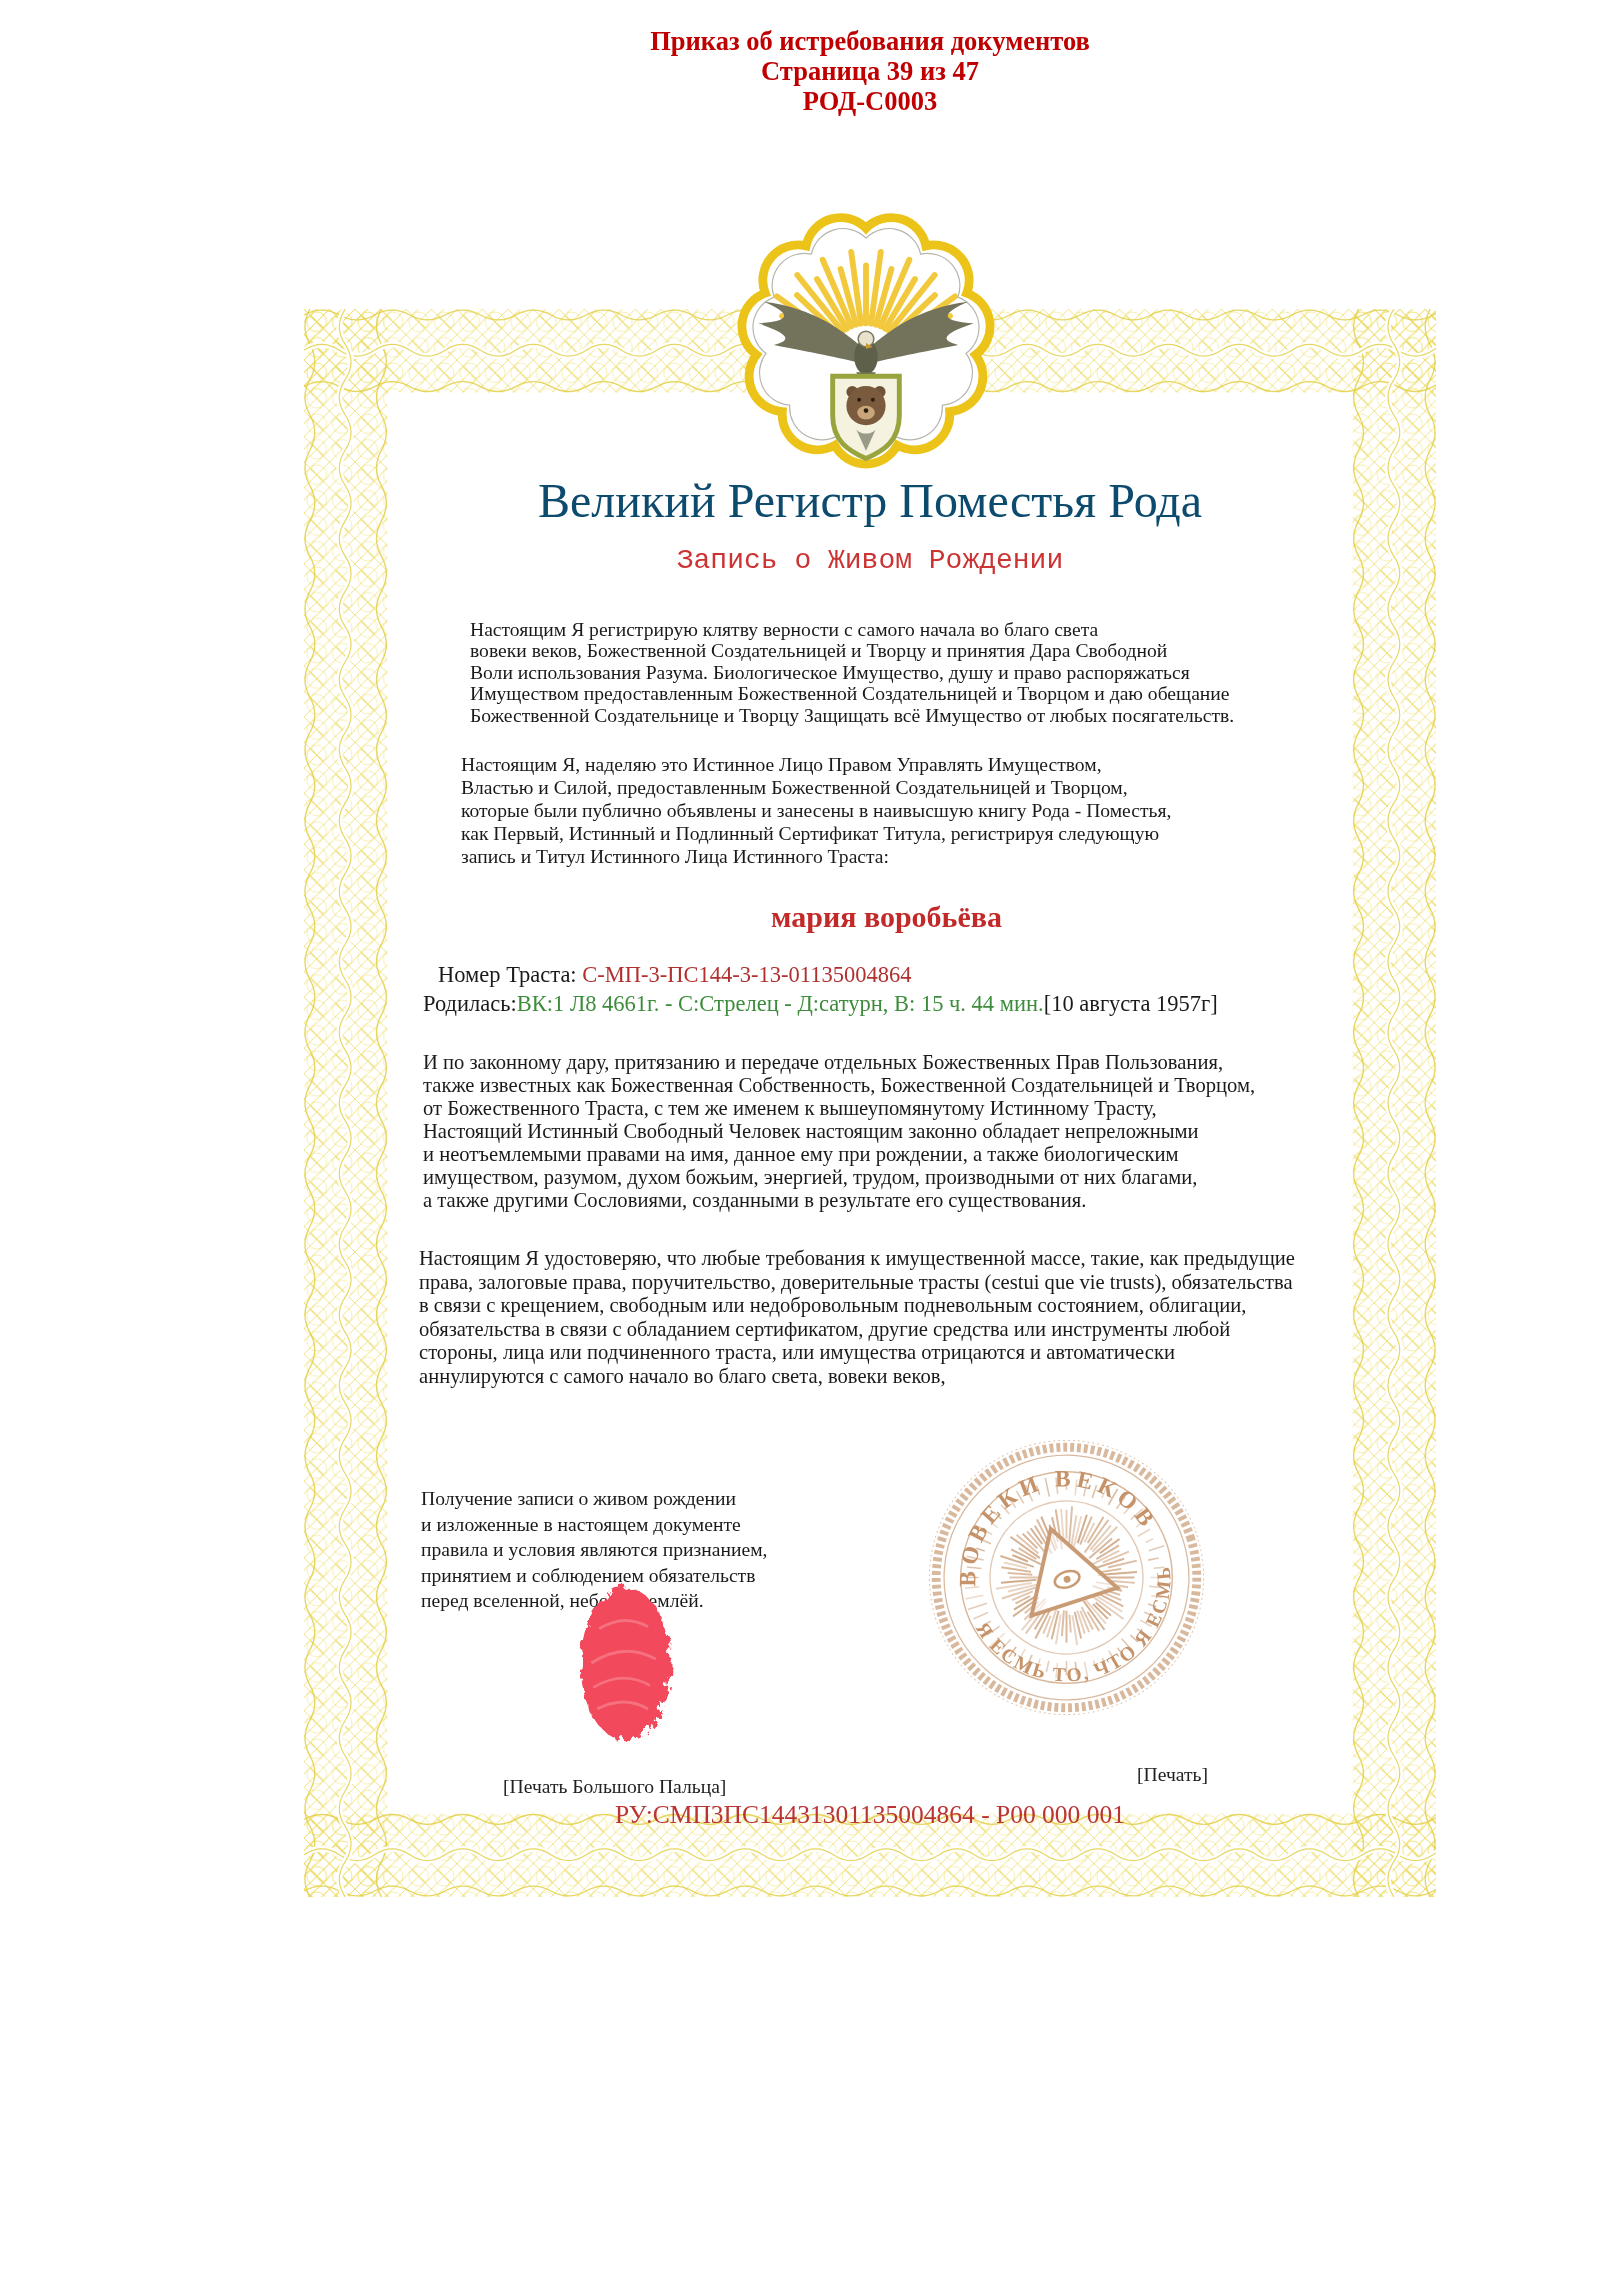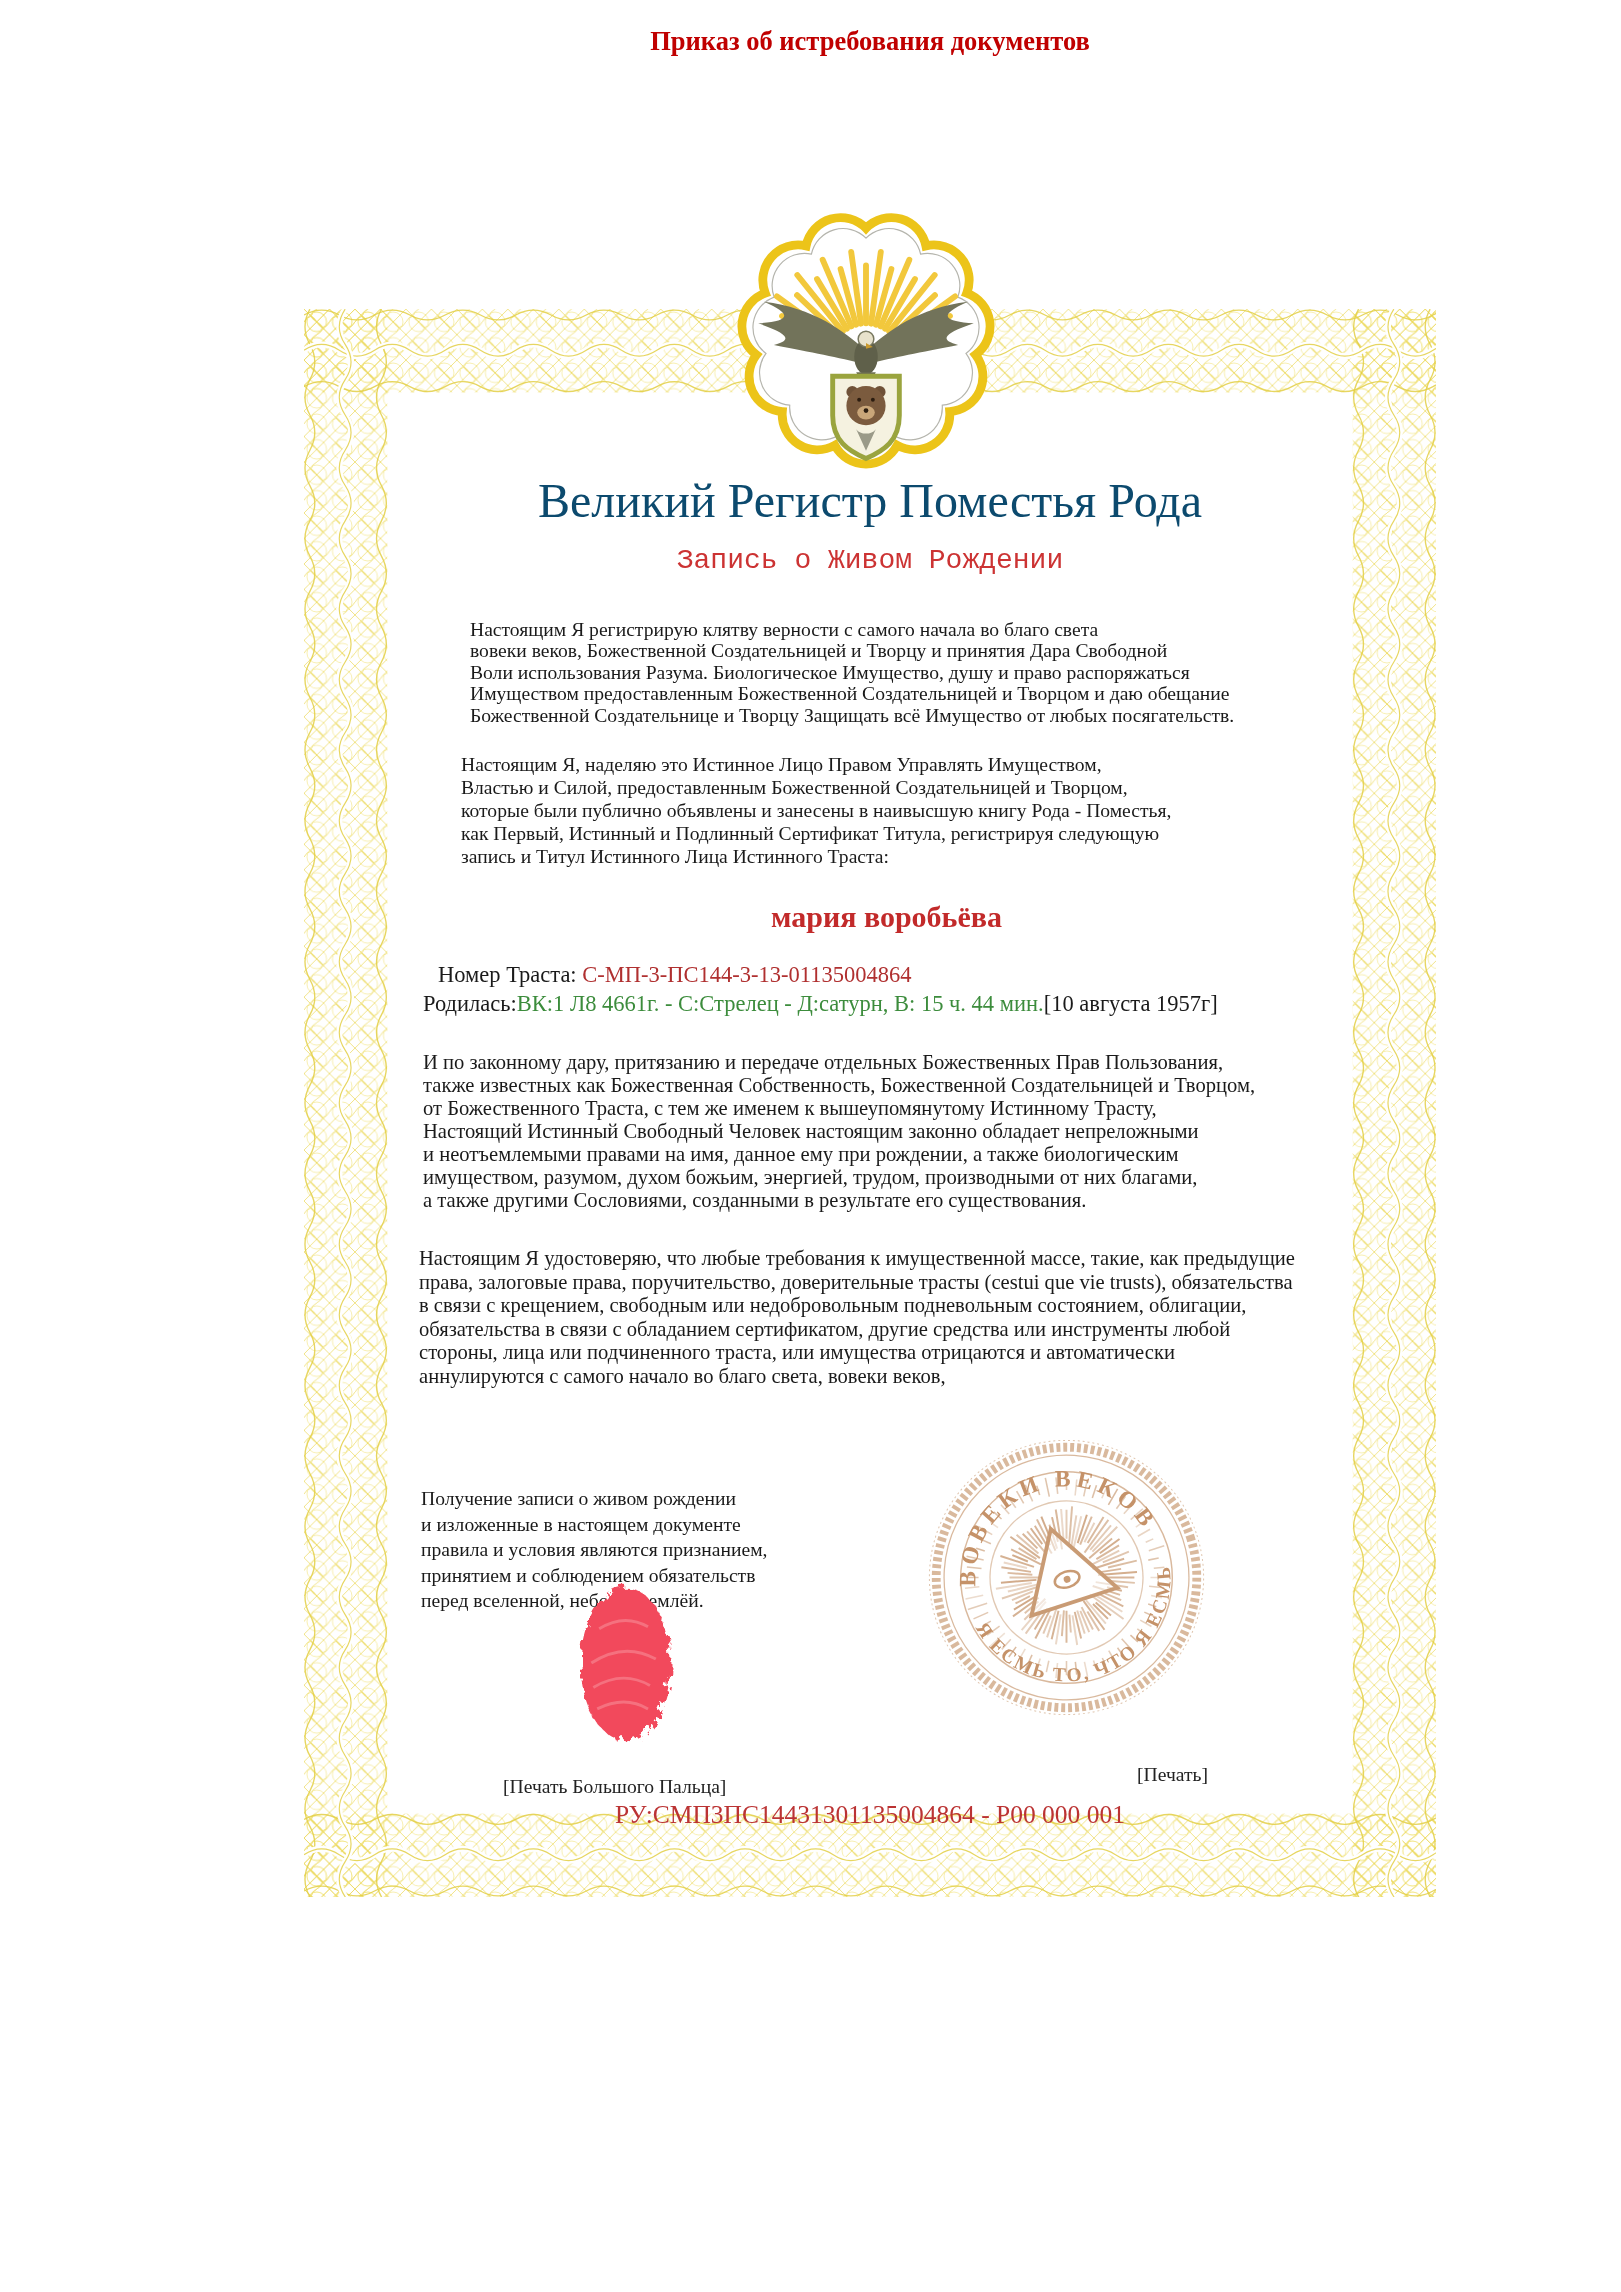--- a/index.html
+++ b/index.html
@@ -35,20 +35,22 @@
   #thumb-label{left:503px;top:1764px;font-size:19.6px;color:#222;margin-top:12px;}
   #seal-label{left:1137px;top:1764px;font-size:19.6px;color:#222;}
   #registry-line{left:304px;top:1800px;width:1132px;text-align:center;
                  font-size:25.5px;color:#bb3333;}
 </style>
 </head>
 <body>
 
 <div class="abs" id="doc-header">
   <div>Приказ об истребования документов</div>
+  <div>Страница 39 из 47</div>
+  <div>РОД-С0003</div>
 </div>
 
 <div class="abs" id="frame-wrap">
   <svg id="frame-decor" width="1132" height="1588" viewBox="0 0 1155 1620">
     <defs>
       <pattern id="gui" width="26" height="26" patternUnits="userSpaceOnUse">
         <path d="M0 13 Q6.5 2 13 13 T26 13 M13 0 Q2 6.5 13 13 T13 26 M0 0 L26 26 M26 0 L0 26" stroke="#ecd95e" stroke-width="1" fill="none" opacity="0.75"></path>
         <circle cx="13" cy="13" r="10" stroke="#f0e070" stroke-width="0.8" fill="none" opacity="0.7"></circle>
       </pattern>
     </defs>

